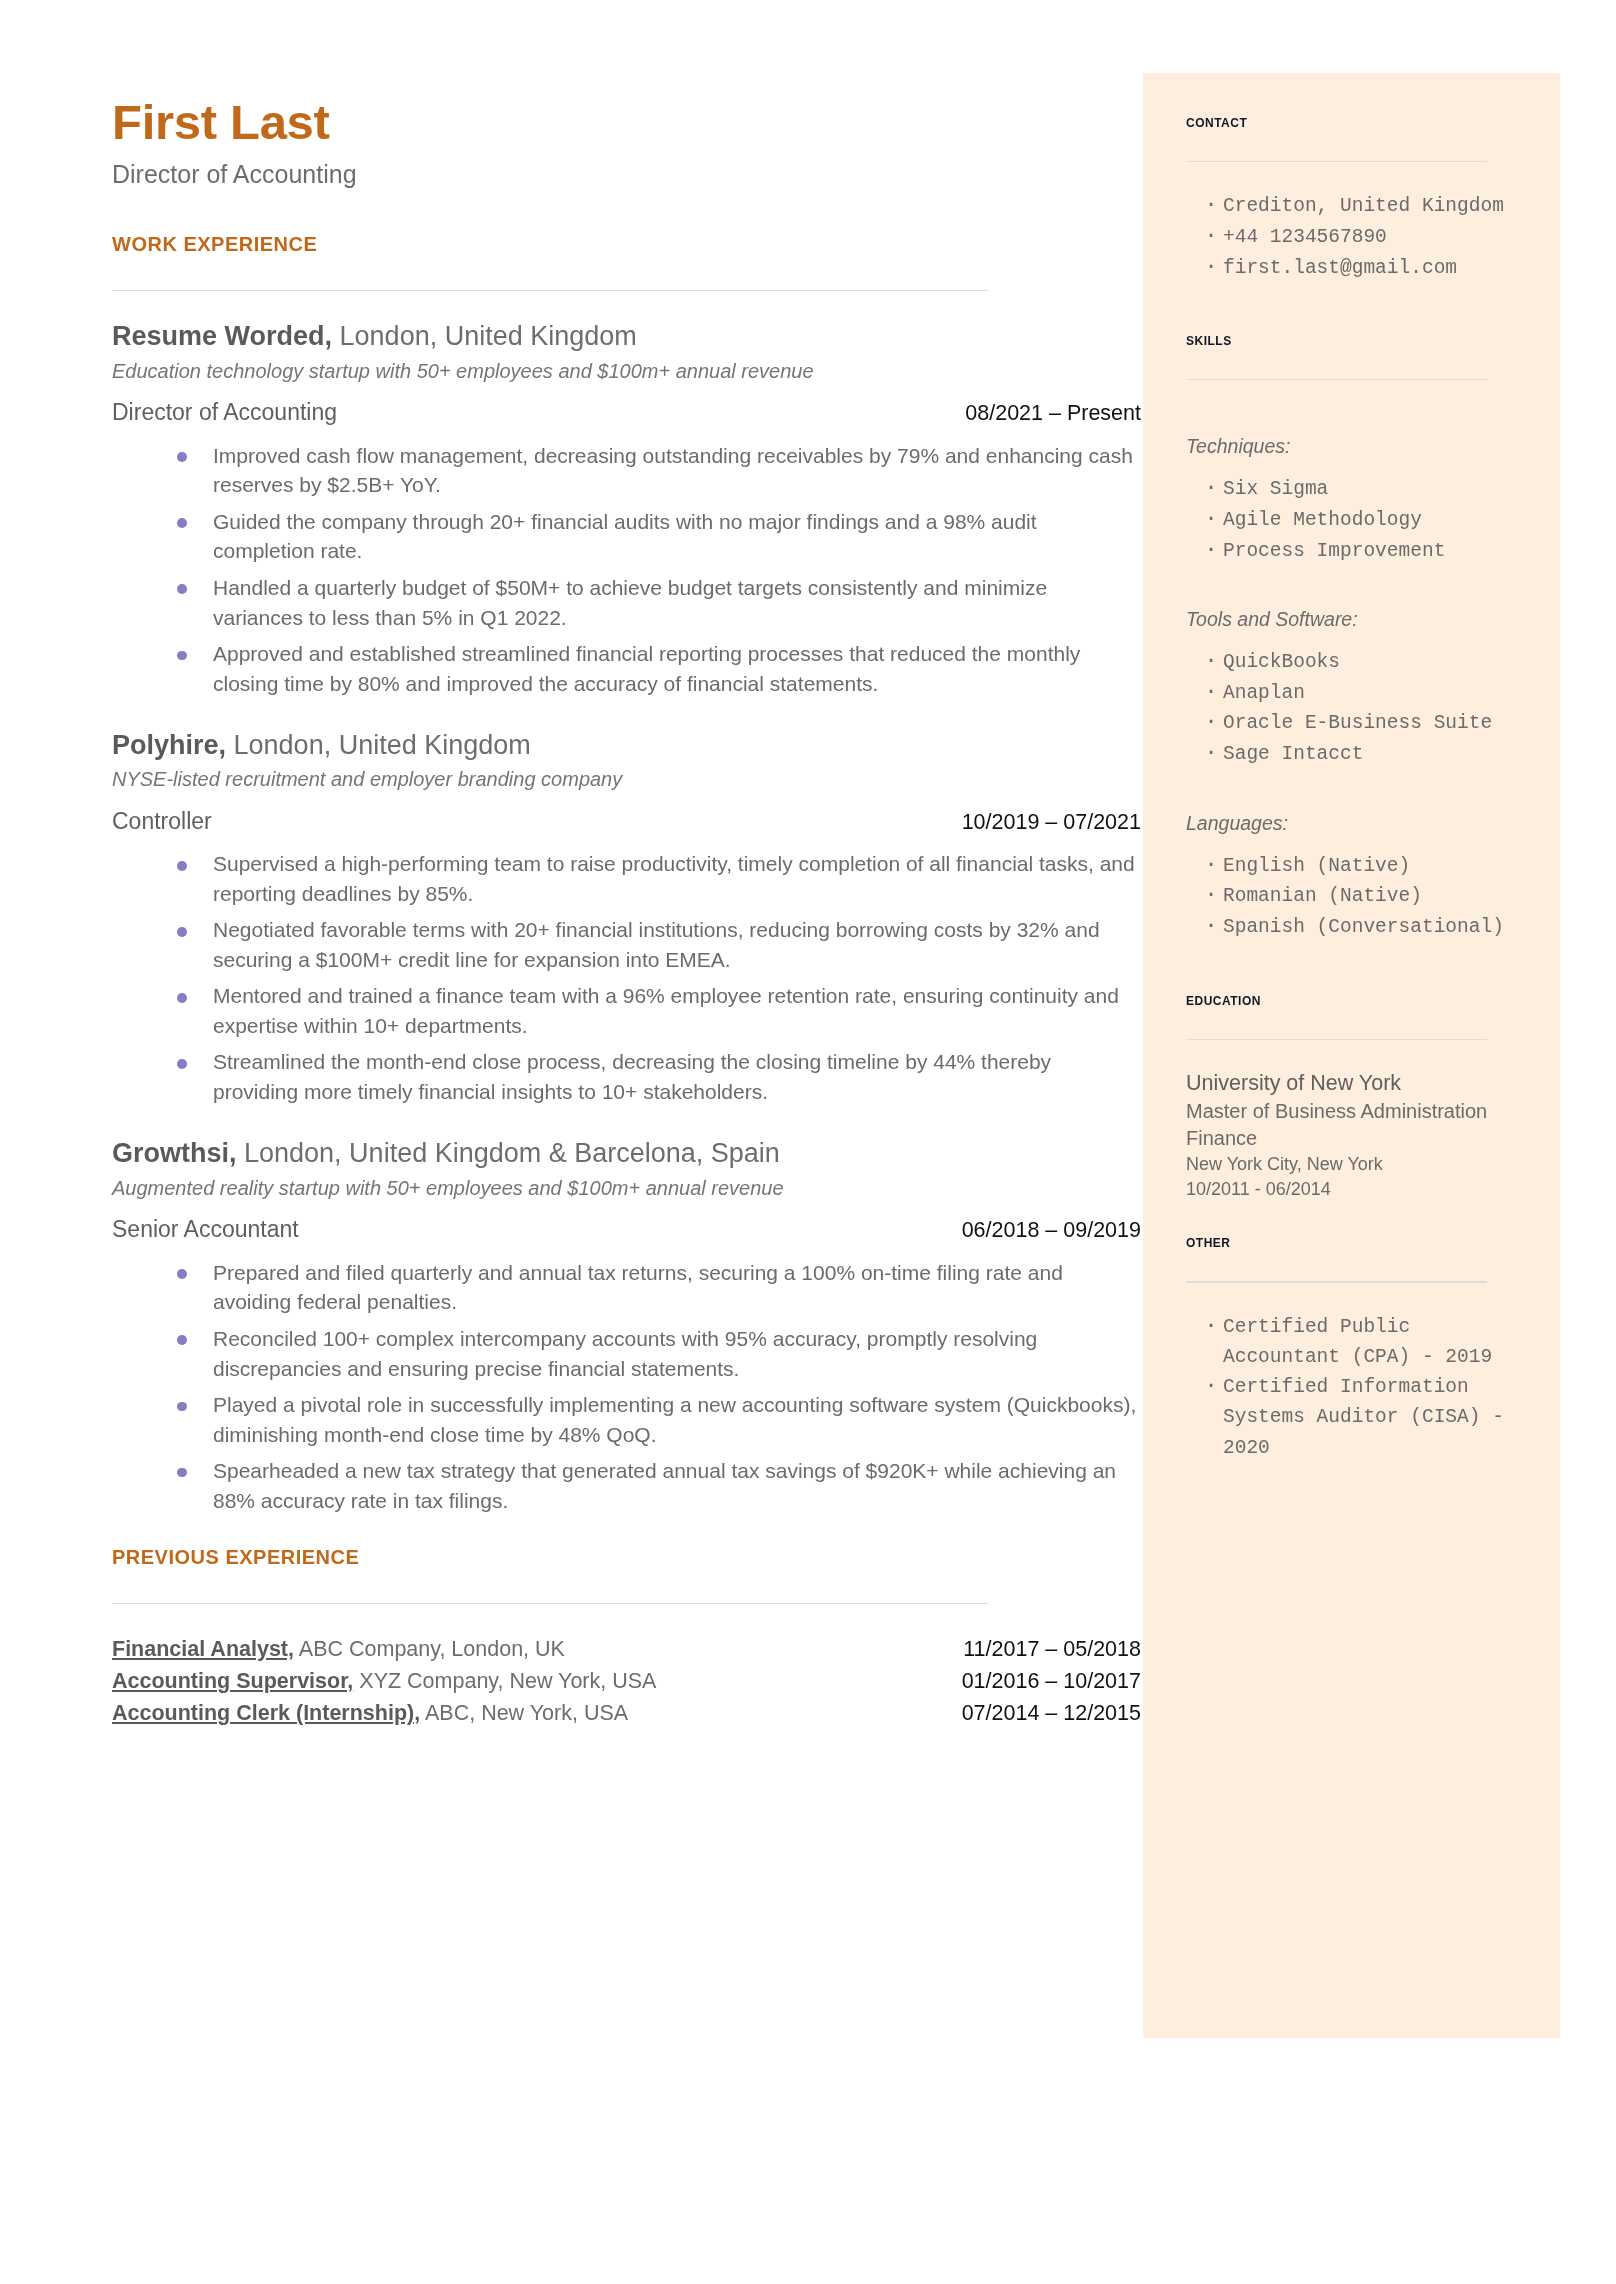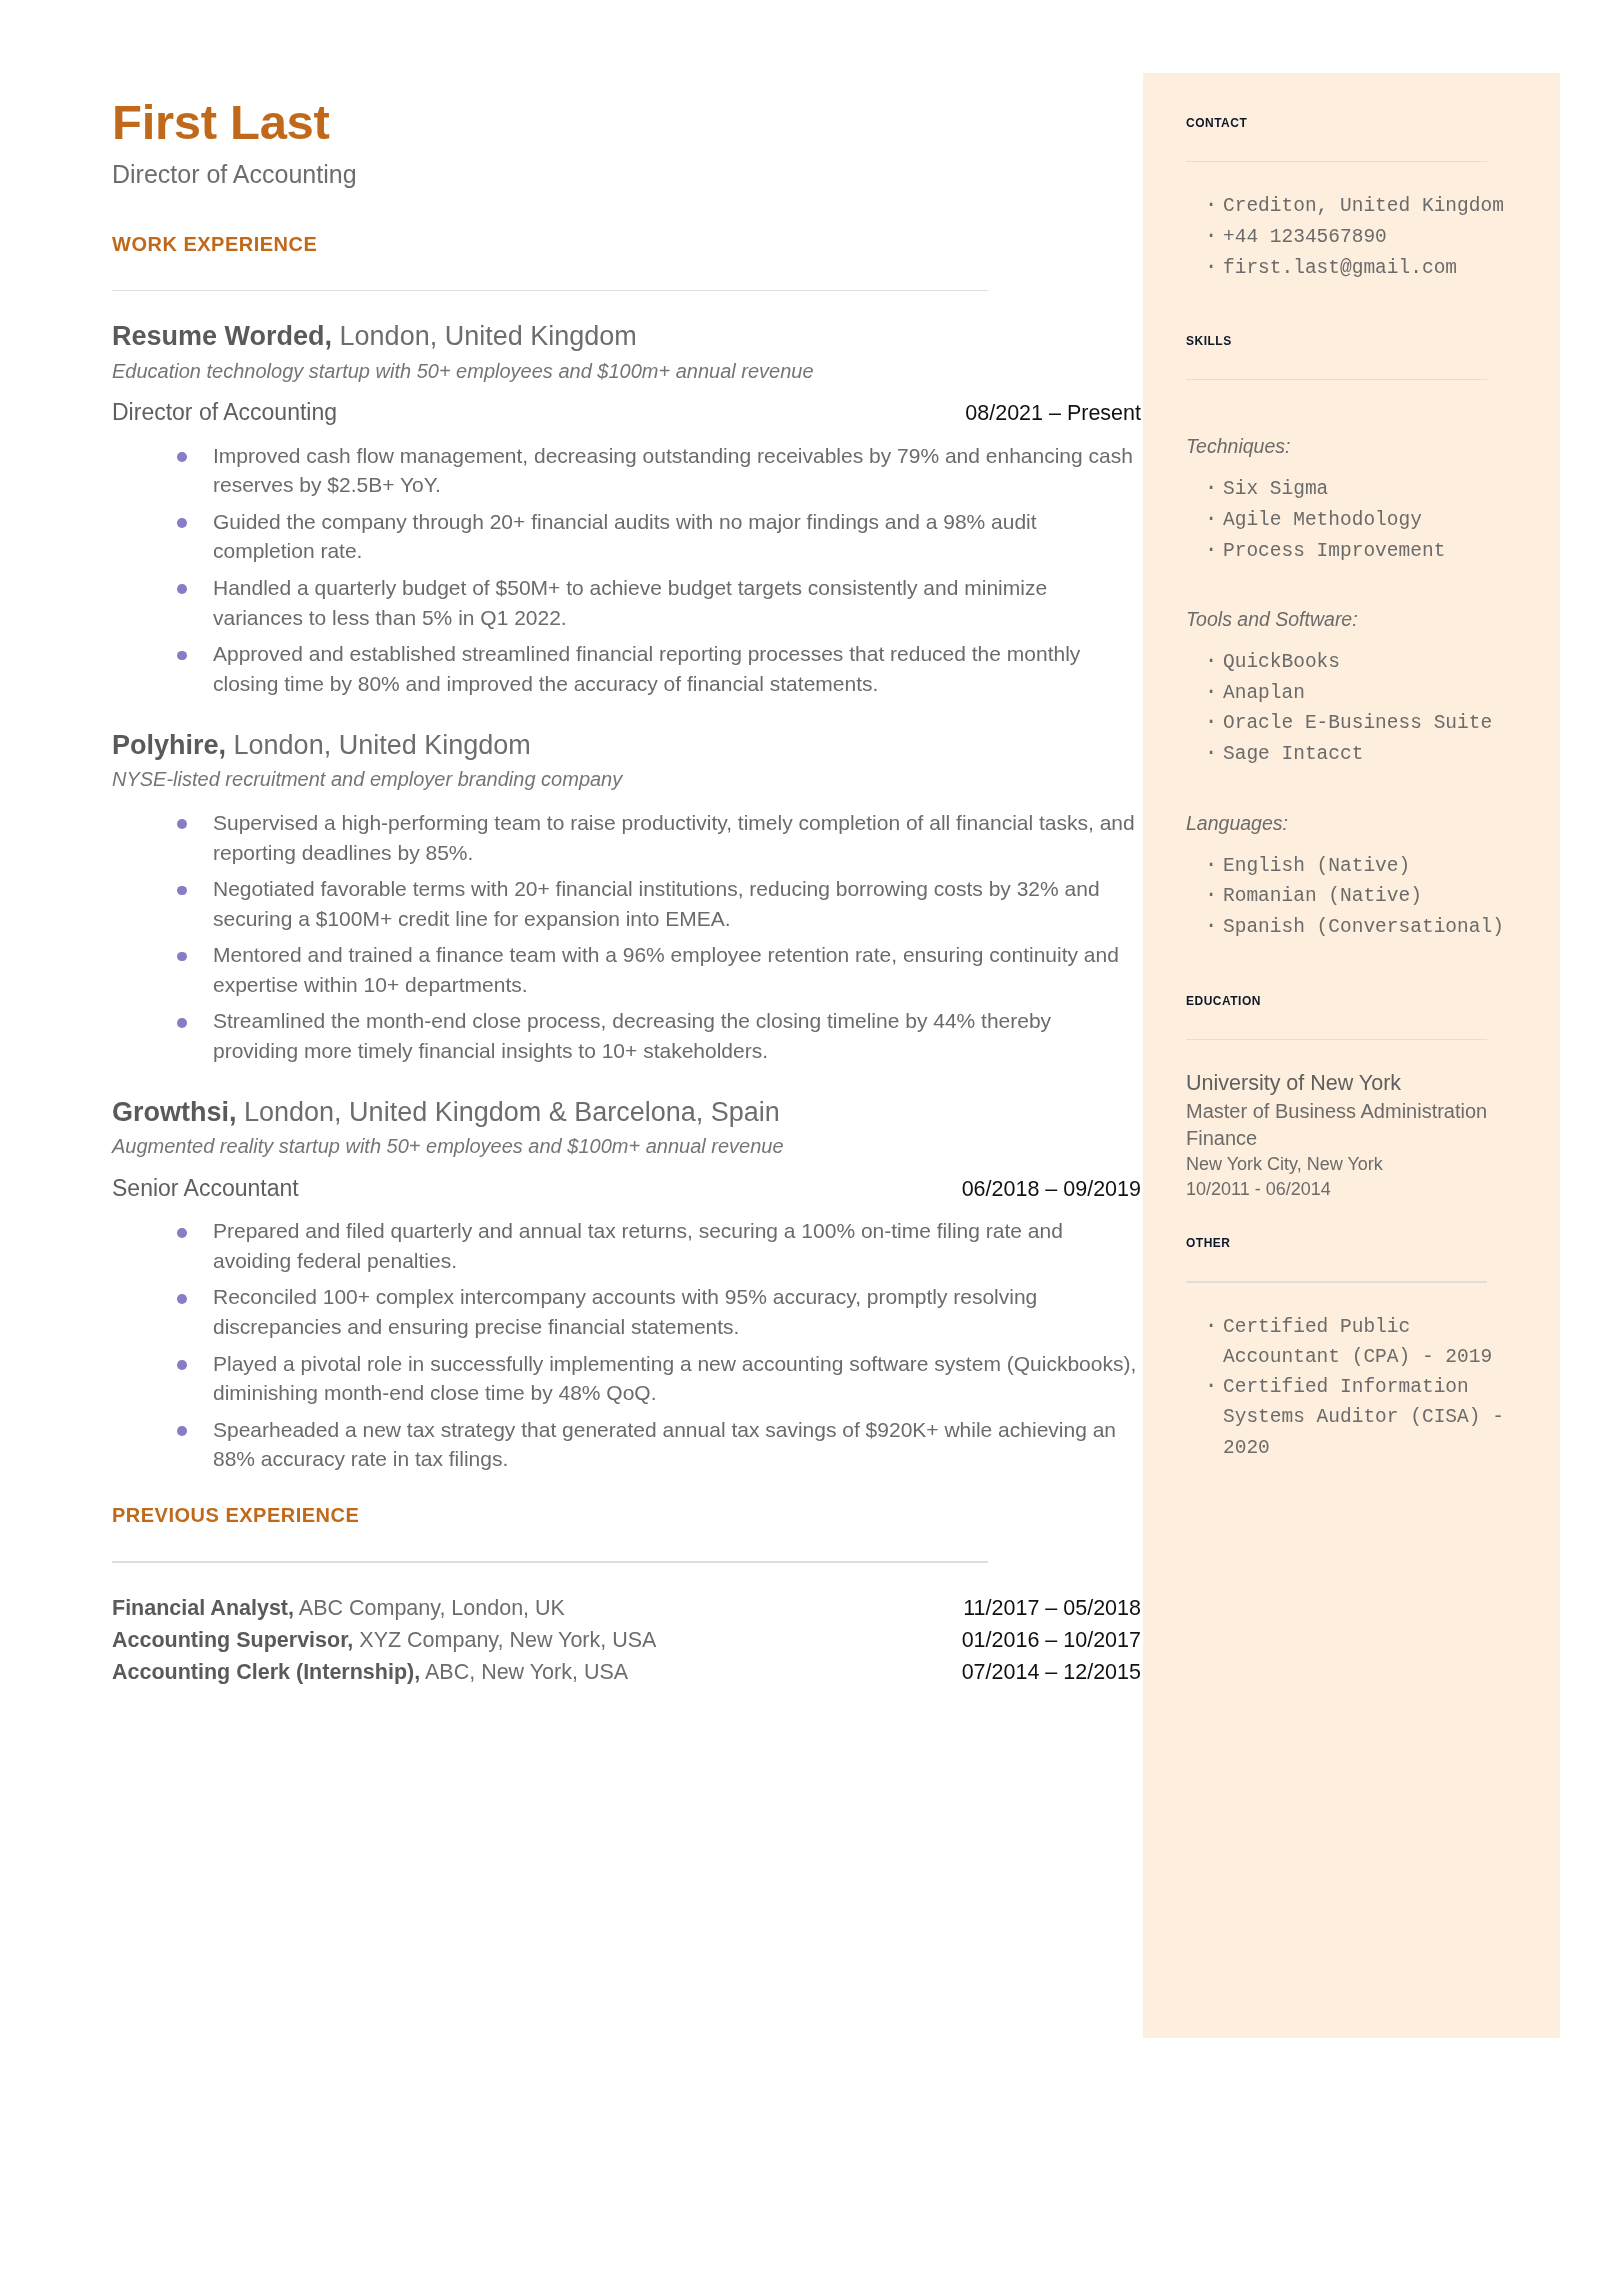--- a/index.html
+++ b/index.html
@@ -126,21 +126,21 @@
   .prev-heading { margin-top: 9px; }
 
   .prev-row {
     display: flex;
     justify-content: space-between;
     align-items: baseline;
     font-size: 21.5px;
     color: #6d6d6d;
     line-height: 1.5;
   }
-  .prev-row .ptitle { font-weight: bold; color: #5a5a5a; }
+  .prev-row .ptitle { font-weight: bold; color: #5a5a5a; text-decoration: underline; }
   .prev-row .pdates { color: #111111; white-space: nowrap; }
 
   
   #sidebar-content {
     position: absolute;
     left: 1186px;
     top: 116px;
     width: 345px;
   }
   .sb-heading {
@@ -222,20 +222,24 @@
       <li>Improved cash flow management, decreasing outstanding receivables by 79% and enhancing cash reserves by $2.5B+ YoY.</li>
       <li>Guided the company through 20+ financial audits with no major findings and a 98% audit completion rate.</li>
       <li>Handled a quarterly budget of $50M+ to achieve budget targets consistently and minimize variances to less than 5% in Q1 2022.</li>
       <li>Approved and established streamlined financial reporting processes that reduced the monthly closing time by 80% and improved the accuracy of financial statements.</li>
     </ul>
   </div>
 
   <div>
     <div class="company-line"><span class="co">Polyhire,</span><span> London, United Kingdom</span></div>
     <div class="company-desc">NYSE-listed recruitment and employer branding company</div>
+    <div class="role-row">
+      <span class="role-title">Controller</span>
+      <span class="role-dates">10/2019 – 07/2021</span>
+    </div>
     <ul class="bullets">
       <li>Supervised a high-performing team to raise productivity, timely completion of all financial tasks, and reporting deadlines by 85%.</li>
       <li>Negotiated favorable terms with 20+ financial institutions, reducing borrowing costs by 32% and securing a $100M+ credit line for expansion into EMEA.</li>
       <li>Mentored and trained a finance team with a 96% employee retention rate, ensuring continuity and expertise within 10+ departments.</li>
       <li>Streamlined the month-end close process, decreasing the closing timeline by 44% thereby providing more timely financial insights to 10+ stakeholders.</li>
     </ul>
   </div>
 
   <div>
     <div class="company-line"><span class="co">Growthsi,</span><span> London, United Kingdom &amp; Barcelona, Spain</span></div>

